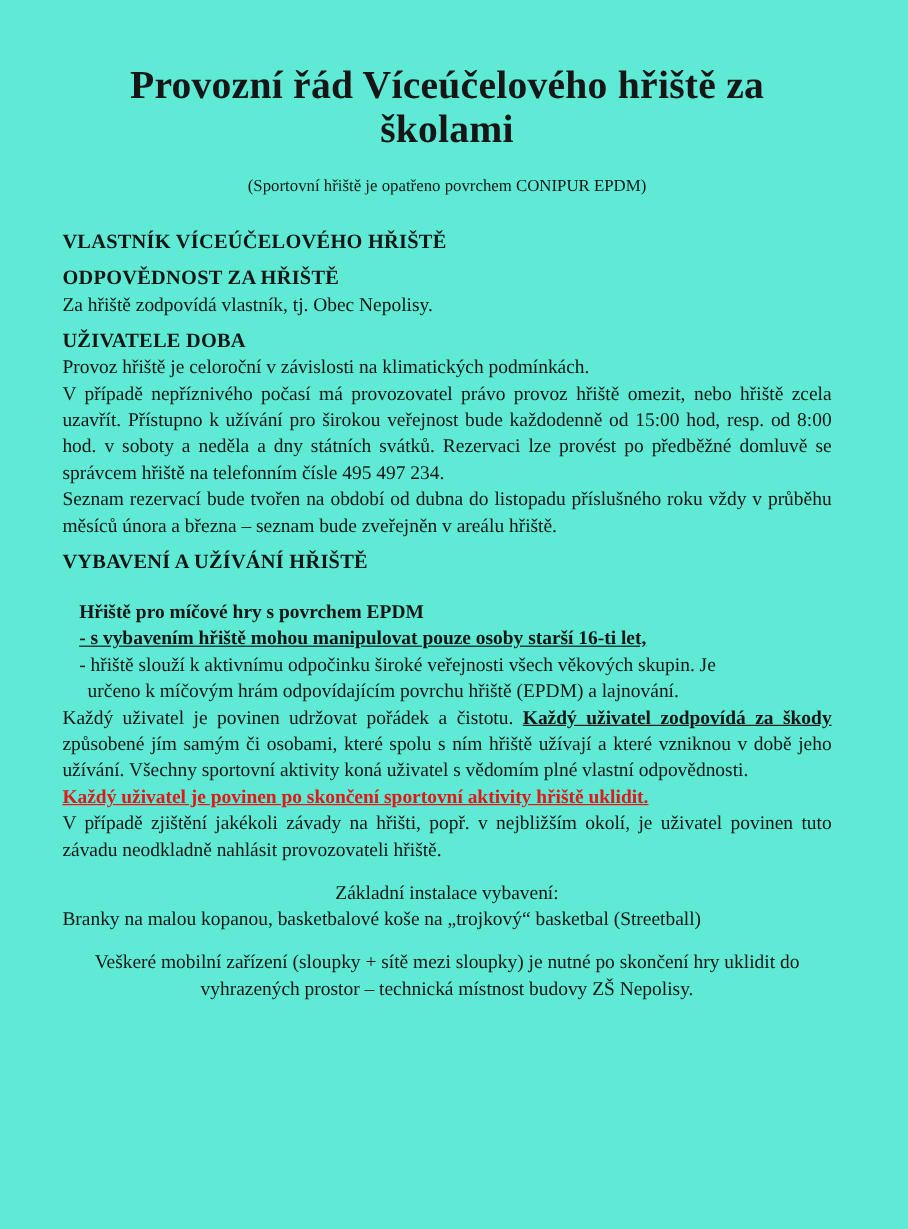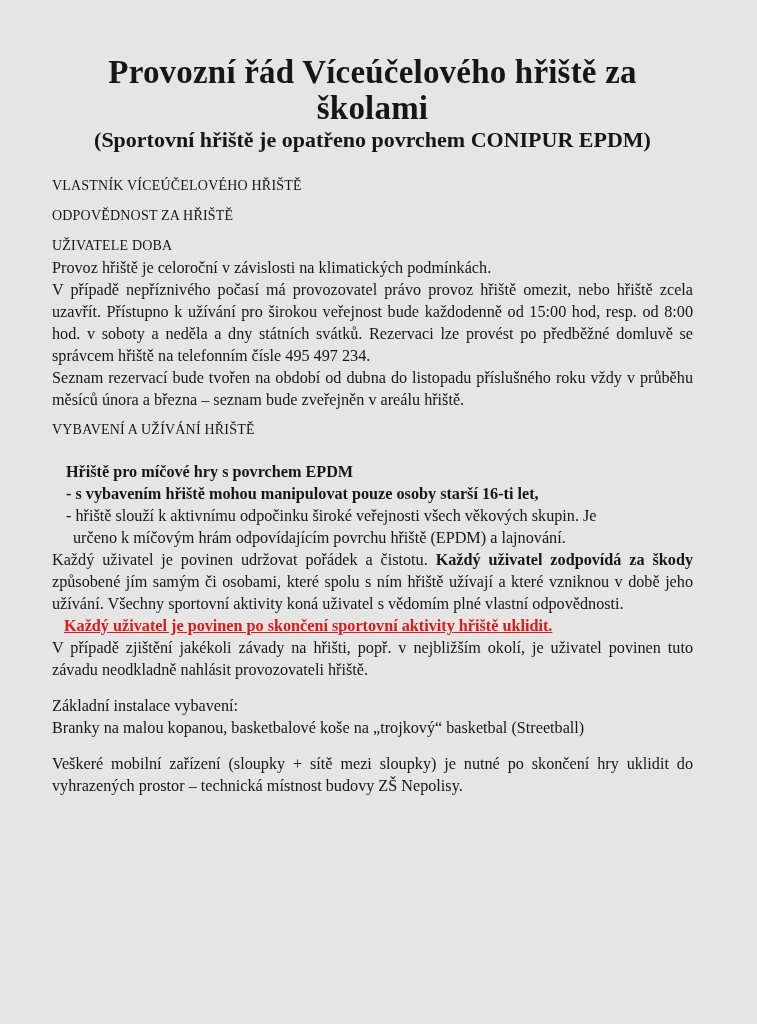--- a/index.html
+++ b/index.html
@@ -5,97 +5,99 @@
   html, body {
     margin: 0;
     padding: 0;
     background: #ffffff;
   }
   .page {
     position: relative;
     width: 757px;
     height: 1024px;
     box-sizing: border-box;
-    background: #e5e5e5;
+    background: #5eead4;
     color: #161616;
     font-family: "Liberation Serif", "DejaVu Serif", serif;
     font-size: 16.2px;
     line-height: 22px;
     padding: 54px 64px 0 52px;
     overflow: hidden;
   }
   h1.doc-title {
     margin: 0;
     font-size: 33px;
     line-height: 36px;
     font-weight: bold;
     text-align: center;
     letter-spacing: 0.2px;
   }
   .doc-subtitle {
-    margin-top: 3px;
-    font-size: 22px;
+    margin-top: 19px;
+    font-size: 14px;
     line-height: 22px;
-    font-weight: bold;
+    font-weight: normal;
     text-align: center;
   }
   h2.sec-heading {
     margin: 7px 0 0 0;
-    font-size: 14px;
+    font-size: 17px;
     line-height: 23px;
-    font-weight: normal;
+    font-weight: bold;
     letter-spacing: 0.2px;
   }
   .first-sec {
     margin-top: 23px;
   }
   p {
     margin: 0;
   }
   .just {
     text-align: justify;
   }
   .indent-block {
     margin-left: 14px;
     margin-top: 20px;
   }
   .sub-heading {
     font-weight: bold;
   }
   .b {
     font-weight: bold;
+    text-decoration: underline;
   }
   .red-line {
     font-weight: bold;
     text-decoration: underline;
-    margin-left: 12px;
   }
   .wrap-indent {
     margin-left: 7px;
   }
   .gap-above {
     margin-top: 14px;
+    text-align: center;
   }
 </style>
 </head>
 <body>
 
 <div class="page">
 
   <header>
     <h1 class="doc-title">Provozní řád Víceúčelového hřiště za školami</h1>
     <div class="doc-subtitle">(Sportovní hřiště je opatřeno povrchem CONIPUR  EPDM)</div>
   </header>
 
   <section class="first-sec">
     <h2 class="sec-heading">VLASTNÍK VÍCEÚČELOVÉHO HŘIŠTĚ</h2>
   </section>
 
   <section>
     <h2 class="sec-heading">ODPOVĚDNOST ZA HŘIŠTĚ</h2>
+    <p>Za hřiště zodpovídá vlastník, tj. Obec Nepolisy.</p>
   </section>
 
   <section>
     <h2 class="sec-heading">UŽIVATELE DOBA</h2>
     <p>Provoz hřiště je celoroční v závislosti na klimatických podmínkách.</p>
     <p class="just">V případě nepříznivého počasí má provozovatel právo provoz hřiště omezit, nebo hřiště zcela uzavřít. Přístupno k užívání pro širokou veřejnost bude každodenně od 15:00 hod, resp. od 8:00 hod. v soboty a neděla a dny státních svátků. Rezervaci lze provést po předběžné domluvě se správcem hřiště na telefonním čísle  495 497 234.</p>
     <p class="just">Seznam rezervací bude tvořen na období od dubna do listopadu příslušného roku vždy v průběhu měsíců února a března – seznam bude zveřejněn v areálu hřiště.</p>
   </section>
 
   <section>

